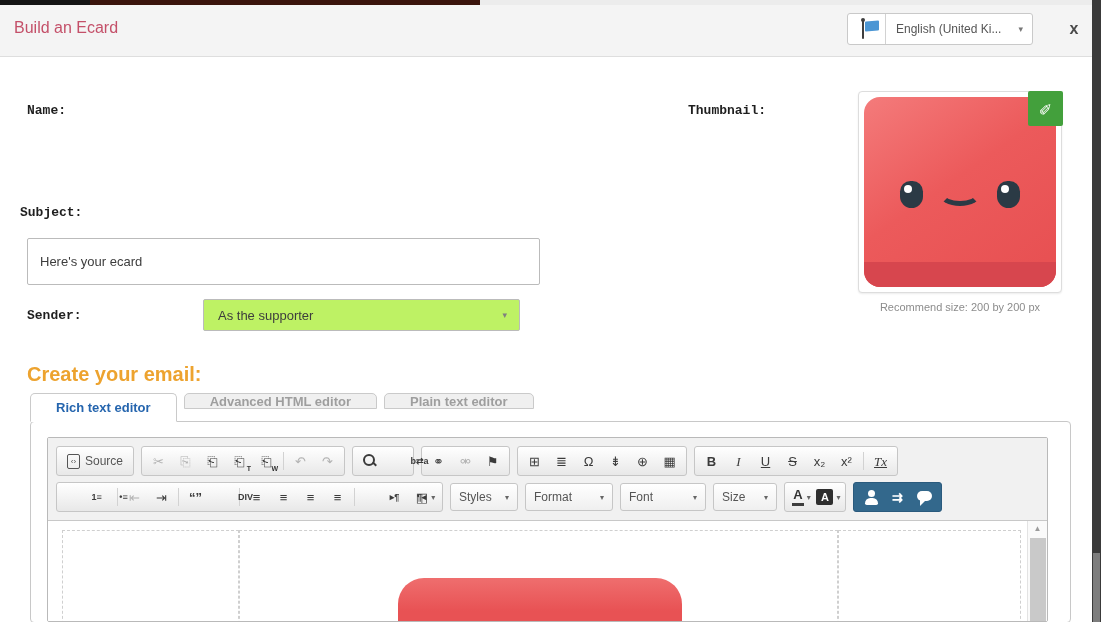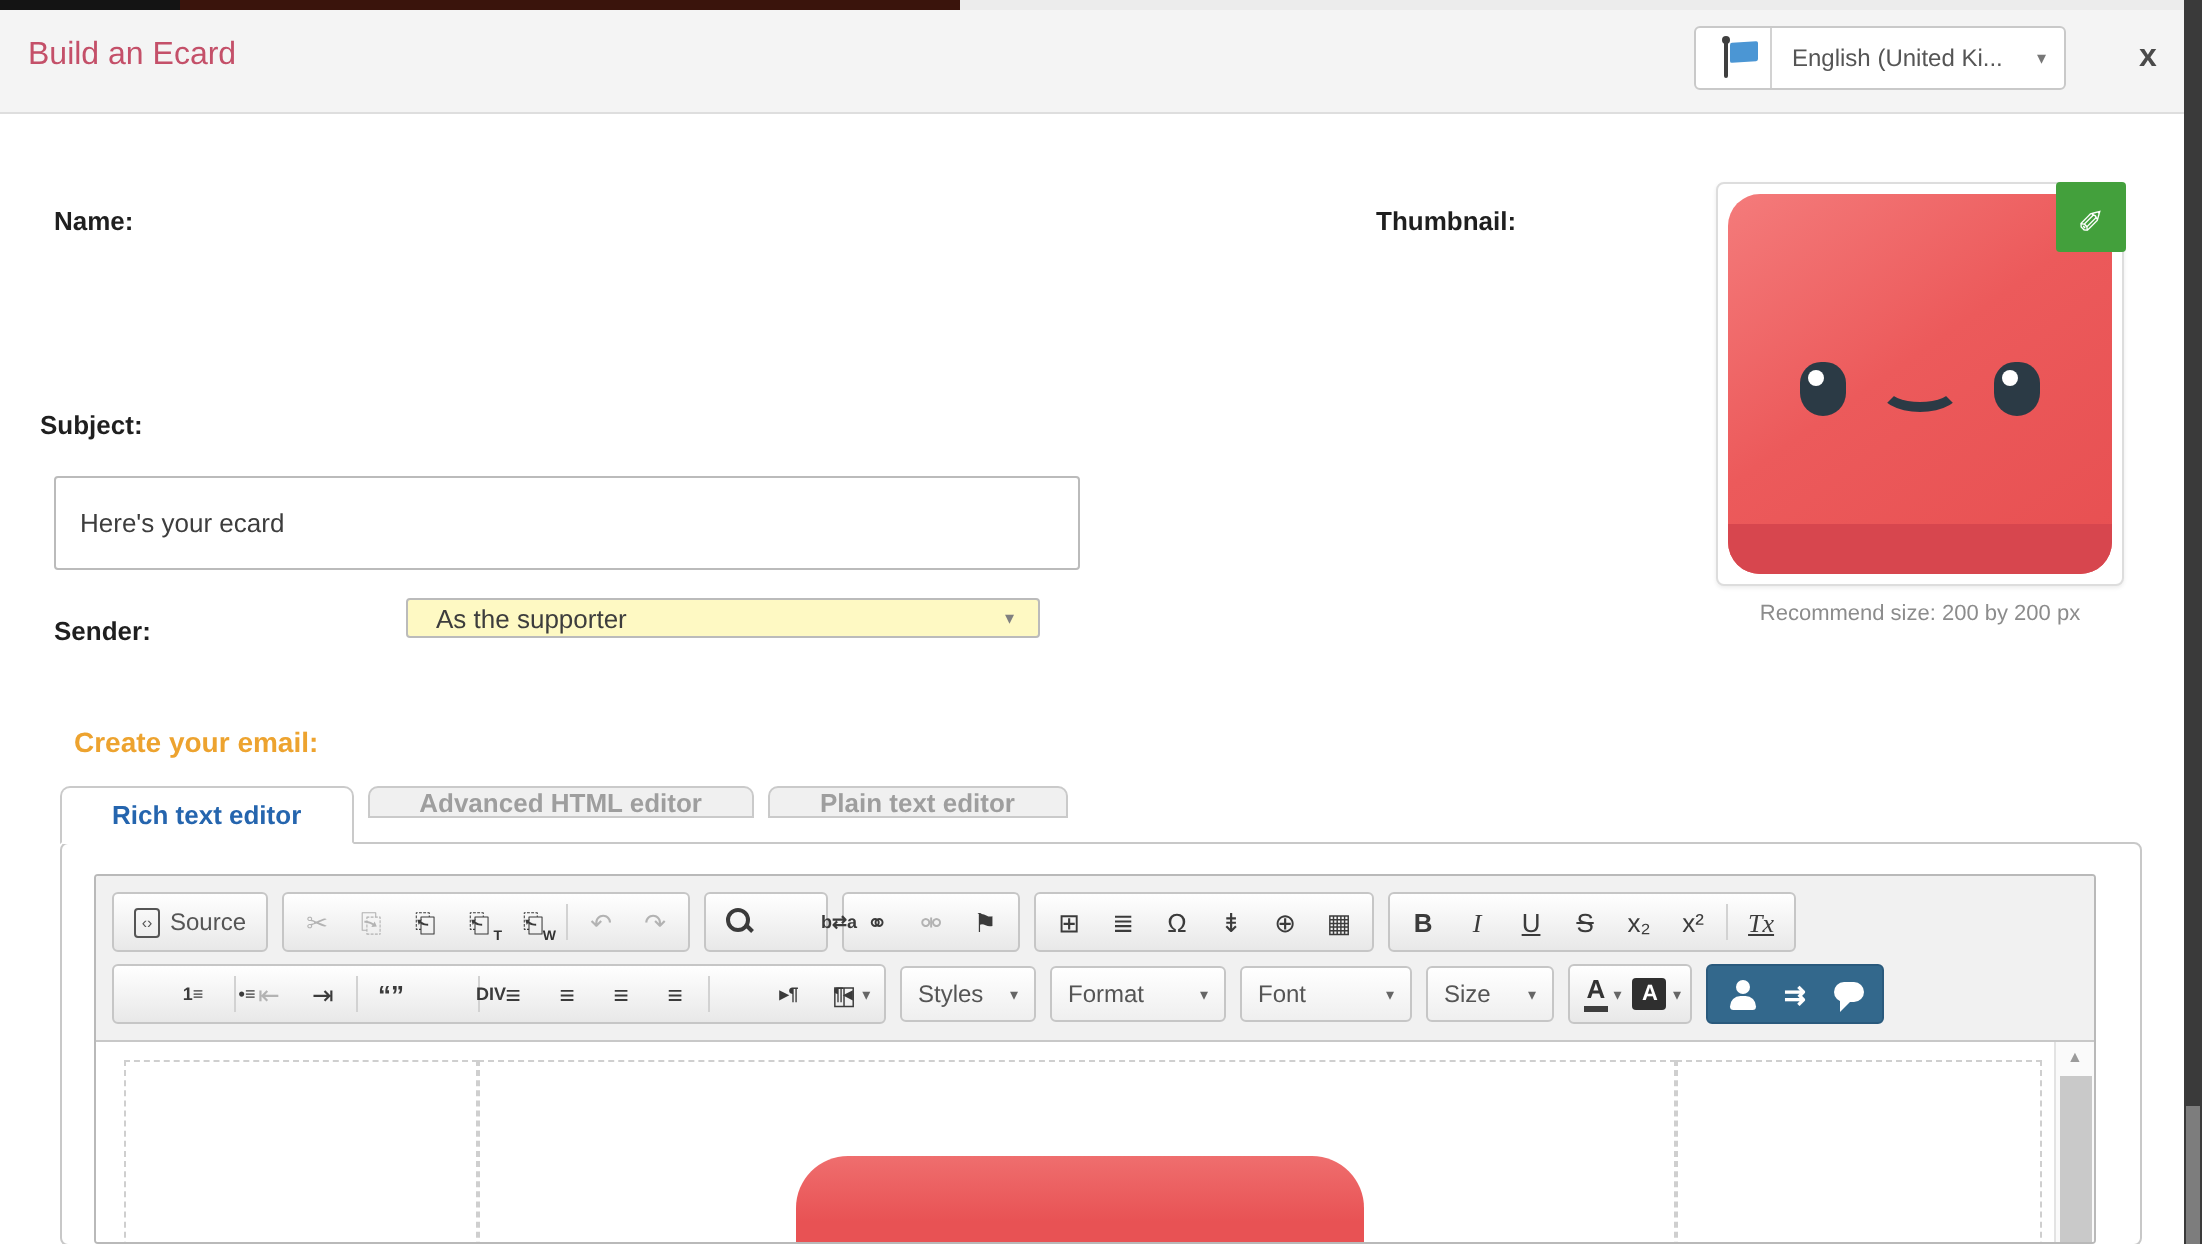--- a/index.html
+++ b/index.html
@@ -23,43 +23,43 @@
   .lang-select{left:847px;top:13px;width:186px;height:32px;background:#fff;border:1px solid #c9c9c9;border-radius:3px;display:flex;align-items:center;cursor:pointer;}
   .flag-seg{width:38px;height:100%;border-right:1px solid #d2d2d2;position:relative;flex:0 0 auto;}
   .flag-pole{position:absolute;left:14px;top:6px;width:2px;height:19px;background:#3f3f3f;border-radius:1px;}
   .flag-knob{position:absolute;left:13px;top:4px;width:4px;height:4px;background:#3f3f3f;border-radius:50%;}
   .flag-cloth{position:absolute;left:17px;top:7px;width:14px;height:10px;background:#4b96d4;border-radius:1px;transform:skewY(-4deg);}
   .lang-label{margin-left:10px;font-size:12px;color:#555;white-space:nowrap;overflow:hidden;}
   .lang-caret{margin-left:auto;margin-right:9px;font-size:9px;color:#777;}
   .close-btn{left:1062px;top:17px;width:24px;height:24px;display:flex;align-items:center;justify-content:center;font-size:16px;font-weight:bold;color:#4a4a4a;cursor:pointer;background:transparent;border:none;}
 
   
-  .field-label{font-size:13px;font-weight:bold;color:#1f1f1f;}
+  .field-label{font-size:13px;font-weight:bold;color:#1f1f1f;font-family:Liberation Mono, monospace;}
   .lbl-name{left:27px;top:103px;} .lbl-subject{left:20px;top:205px;} .lbl-sender{left:27px;top:308px;} .lbl-thumb{left:688px;top:103px;}
   .text-input{position:absolute;border:1px solid #bbb;border-radius:2px;font-size:13px;color:#3d3d3d;padding:0 12px;background:#fff;font-family:"Liberation Sans",sans-serif;}
   .input-name{left:27px;top:136px;width:513px;height:33px;}
   .input-subject{left:27px;top:238px;width:513px;height:47px;}
-  .select-box{left:203px;top:299px;width:317px;height:20px;border:1px solid #bbb;border-radius:2px;background:#fef9c3;display:flex;align-items:center;cursor:pointer;}
+  .select-box{left:203px;top:299px;width:317px;height:32px;border:1px solid #bbb;border-radius:2px;background:#bef264;display:flex;align-items:center;cursor:pointer;}
   .select-value{margin-left:14px;font-size:13px;color:#3d3d3d;}
   .select-caret{margin-left:auto;margin-right:12px;font-size:9px;color:#808080;}
 
   
   .thumb-box{left:858px;top:91px;width:204px;height:202px;border:1px solid #ddd;border-radius:4px;background:#fff;box-shadow:0 1px 2px rgba(0,0,0,.08);}
   .thumb-img{position:absolute;left:5px;top:5px;width:192px;height:190px;border-radius:16px;overflow:hidden;background:linear-gradient(145deg,#f47b7b 0%,#ec5a5b 45%,#e74f51 100%);}
   .thumb-band{position:absolute;left:0;bottom:0;width:100%;height:25px;background:var(--ecard-red-dark);}
   .eye{position:absolute;width:23px;height:27px;background:var(--face-dark);border-radius:11px 11px 12px 12px;}
   .eye-left{left:36px;top:84px;} .eye-right{left:133px;top:84px;}
   .eye::after{content:"";position:absolute;left:4px;top:4px;width:8px;height:8px;background:#fff;border-radius:50%;}
   .mouth{position:absolute;left:75px;top:85px;width:42px;height:24px;border:5px solid transparent;border-bottom-color:var(--face-dark);border-radius:50%;}
   .thumb-edit{position:absolute;left:169px;top:-1px;width:35px;height:35px;background:var(--green);border:none;border-radius:2px;color:#fff;display:flex;align-items:center;justify-content:center;cursor:pointer;}
   .pencil{font-size:16px;transform:scaleY(-1);}
   .thumb-hint{left:858px;top:301px;width:204px;text-align:center;font-size:11px;color:#8c8c8c;}
 
   
-  .create-label{left:37px;top:363px;font-size:14px;font-weight:bold;color:var(--accent-orange);}
+  .create-label{left:27px;top:363px;font-size:20px;font-weight:bold;color:var(--accent-orange);}
   #tabs{left:30px;top:393px;height:29px;display:flex;gap:7px;z-index:3;}
   .tab{height:16px;padding:0 25px;display:flex;align-items:center;font-size:13px;font-weight:bold;background:#f0f0f0;border:1px solid #cacaca;border-radius:5px 5px 0 0;color:#9e9e9e;cursor:pointer;white-space:nowrap;}
   .tab.active{background:#fff;color:var(--tab-blue);height:29px;border-bottom:1px solid #fff;}
   .panel{left:30px;top:421px;width:1041px;height:202px;border:1px solid #c8c8c8;border-radius:4px;background:#fff;z-index:1;}
   .editor{left:47px;top:437px;width:1001px;height:185px;border:1px solid #b9b9b9;border-radius:2px;background:#fff;z-index:2;overflow:hidden;}
 
   
   .toolbar{height:83px;background:#f1f1f1;border-bottom:1px solid #c8c8c8;padding:5px 4px 0 8px;}
   .tb-row{display:flex;align-items:center;height:36px;}
   .tb-group{display:inline-flex;align-items:center;border:1px solid #c6c6c6;border-radius:3px;background:linear-gradient(#ffffff,#e8e8e8);padding:2px 3px;margin-right:7px;height:30px;}

